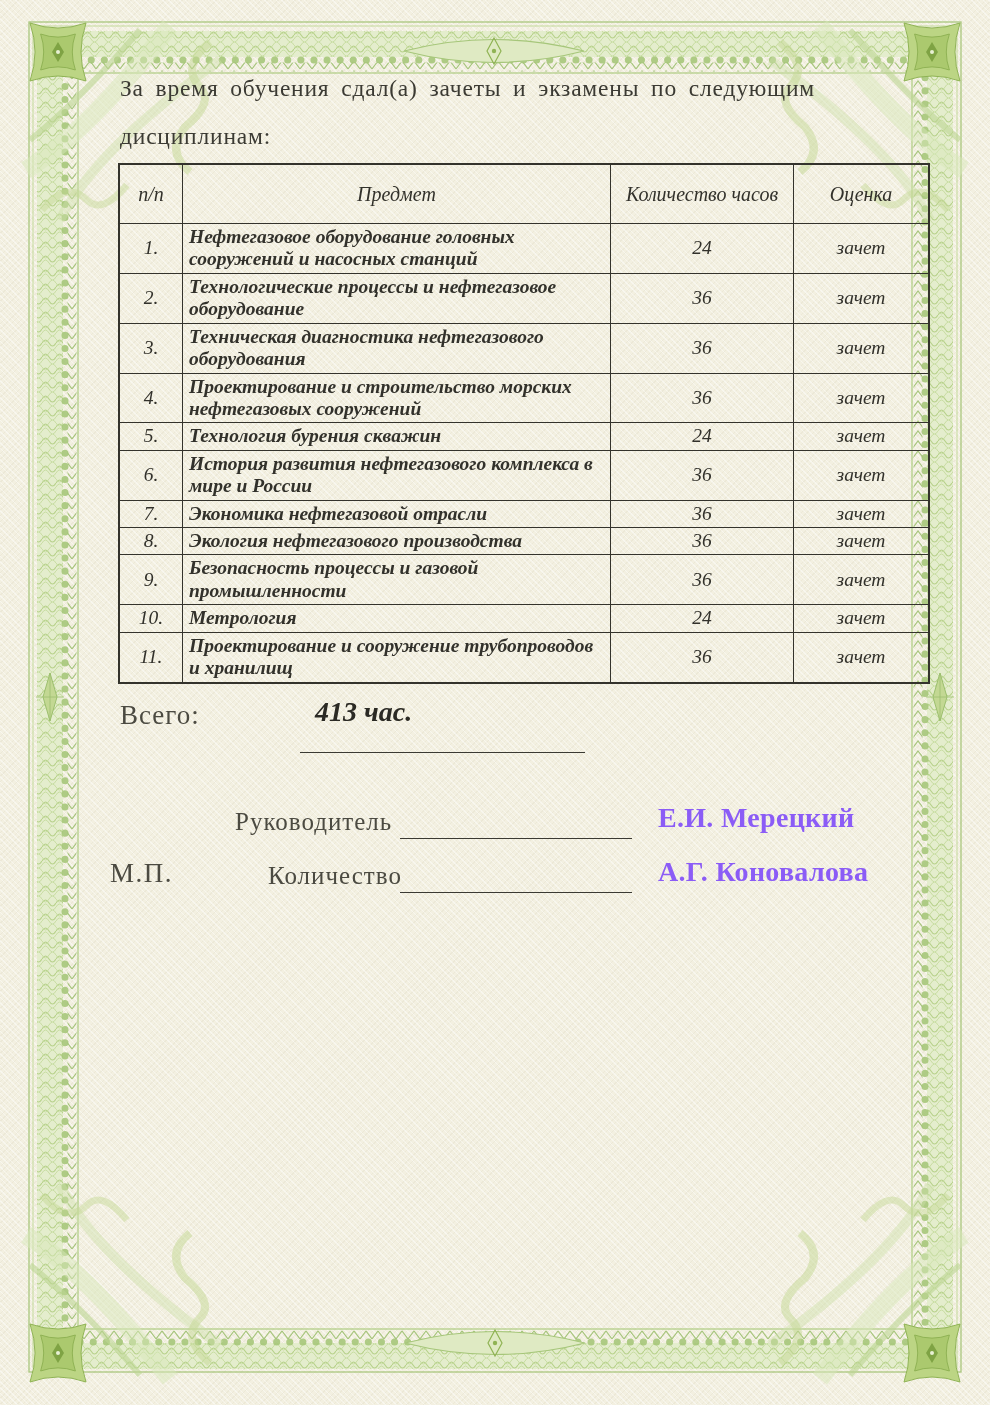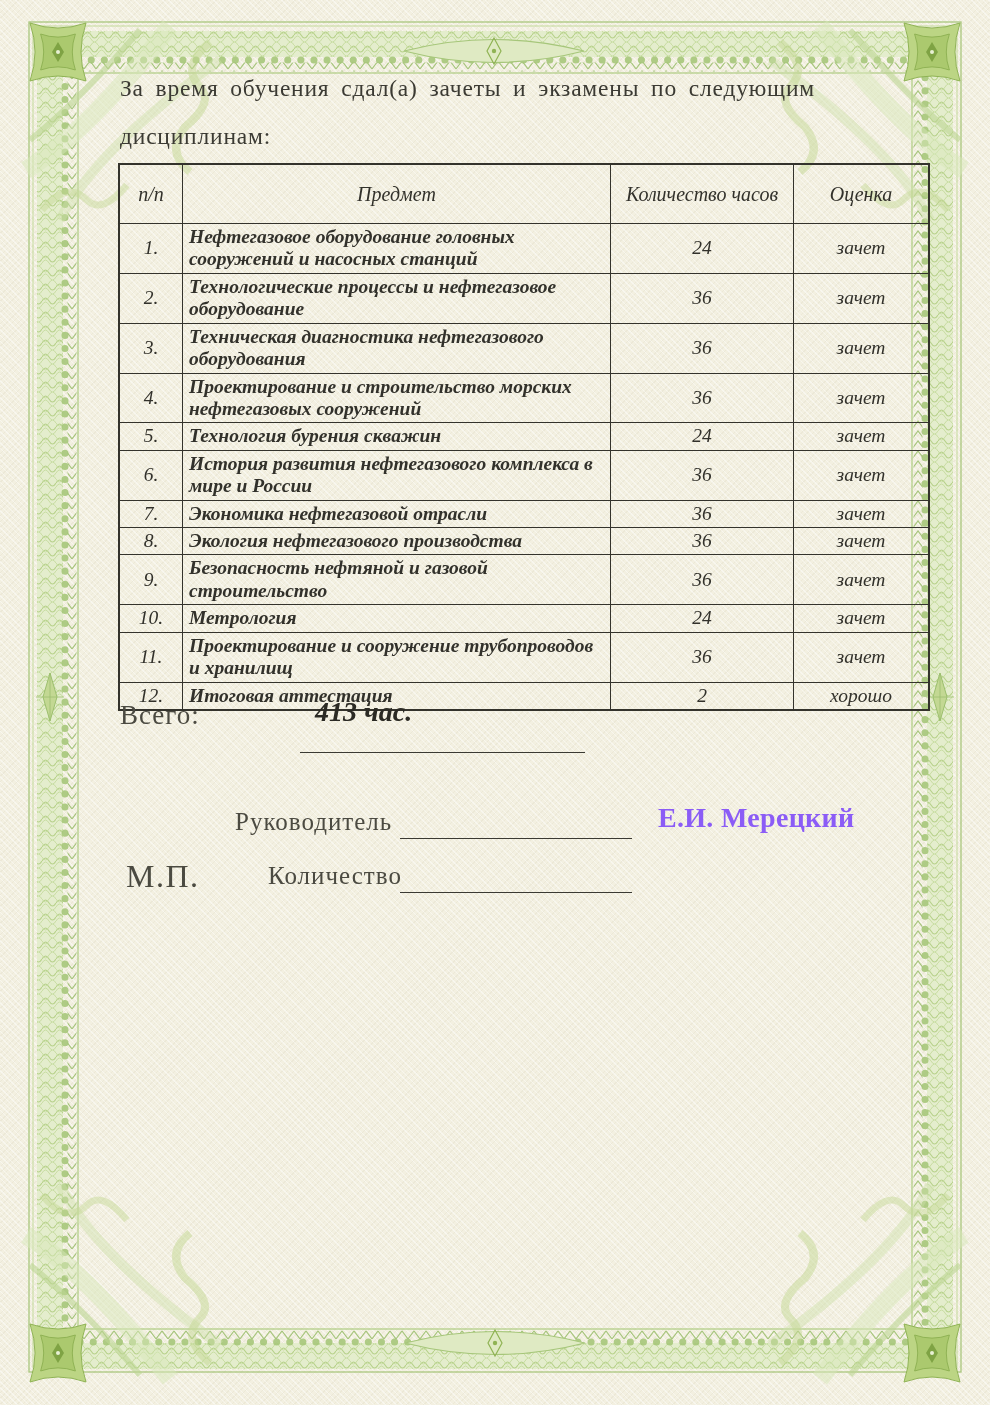--- a/index.html
+++ b/index.html
@@ -51,21 +51,21 @@
   .totals-value{position:absolute;left:315px;top:696px;font-size:28px;font-style:italic;font-weight:bold;color:#2b2a24;}
   .totals-line{position:absolute;left:300px;top:720px;width:285px;height:32px;border-bottom:1.6px solid #3b3a33;}
 
   .sig-title{font-size:25px;color:#4b4a41;letter-spacing:1px;position:absolute;}
   .sig-line{position:absolute;width:232px;height:30px;border-bottom:1.6px solid #3b3a33;}
   .sig-name{position:absolute;font-size:28px;font-weight:bold;color:#8b5cf6;letter-spacing:.3px;}
 
   .sig-head-title{left:235px;top:808px;text-align:right;}
   .sig-head-line{left:400px;top:808px;}
   .sig-head-name{left:658px;top:802px;}
-  .stamp-label{position:absolute;left:126px;top:858px;font-size:32px;color:#4b4a41;letter-spacing:1.5px;}
+  .stamp-label{position:absolute;left:110px;top:858px;font-size:27px;color:#4b4a41;letter-spacing:1.5px;}
   .sig-sec-title{left:268px;top:862px;}
   .sig-sec-line{left:400px;top:862px;}
   .sig-sec-name{left:658px;top:856px;}
 </style>
 </head>
 <body>
 
 <div class="page">
 
   <svg class="border-svg" viewBox="0 0 990 1405" aria-hidden="true">
@@ -187,52 +187,47 @@
           <td class="c-grade">зачет</td>
         </tr>
         <tr>
           <td class="c-num">8.</td>
           <td class="c-subject">Экология нефтегазового производства</td>
           <td class="c-hours">36</td>
           <td class="c-grade">зачет</td>
         </tr>
         <tr>
           <td class="c-num">9.</td>
-          <td class="c-subject">Безопасность нефтяной и газовой строительство</td>
+          <td class="c-subject">Безопасность процессы и газовой промышленности</td>
           <td class="c-hours">36</td>
           <td class="c-grade">зачет</td>
         </tr>
         <tr>
           <td class="c-num">10.</td>
           <td class="c-subject">Метрология</td>
           <td class="c-hours">24</td>
           <td class="c-grade">зачет</td>
         </tr>
         <tr>
           <td class="c-num">11.</td>
           <td class="c-subject">Проектирование и сооружение трубопроводов и хранилищ</td>
           <td class="c-hours">36</td>
           <td class="c-grade">зачет</td>
         </tr>
-        <tr>
-          <td class="c-num">12.</td>
-          <td class="c-subject">Итоговая аттестация</td>
-          <td class="c-hours">2</td>
-          <td class="c-grade">хорошо</td>
-        </tr>
       </tbody>
     </table>
 
     <div class="totals-label">Всего:</div>
     <div class="totals-value">413 час.</div>
     <div class="totals-line"></div>
 
     <div class="sig-title sig-head-title">Руководитель</div>
     <div class="sig-line  sig-head-line"></div>
     <div class="sig-name  sig-head-name">Е.И. Мерецкий</div>
 
     <div class="stamp-label">М.П.</div>
 
     <div class="sig-title sig-sec-title">Количество</div>
     <div class="sig-line  sig-sec-line"></div>
+    <div class="sig-name  sig-sec-name">А.Г. Коновалова</div>
 
   </div>
 </div>
 
 </body></html>

